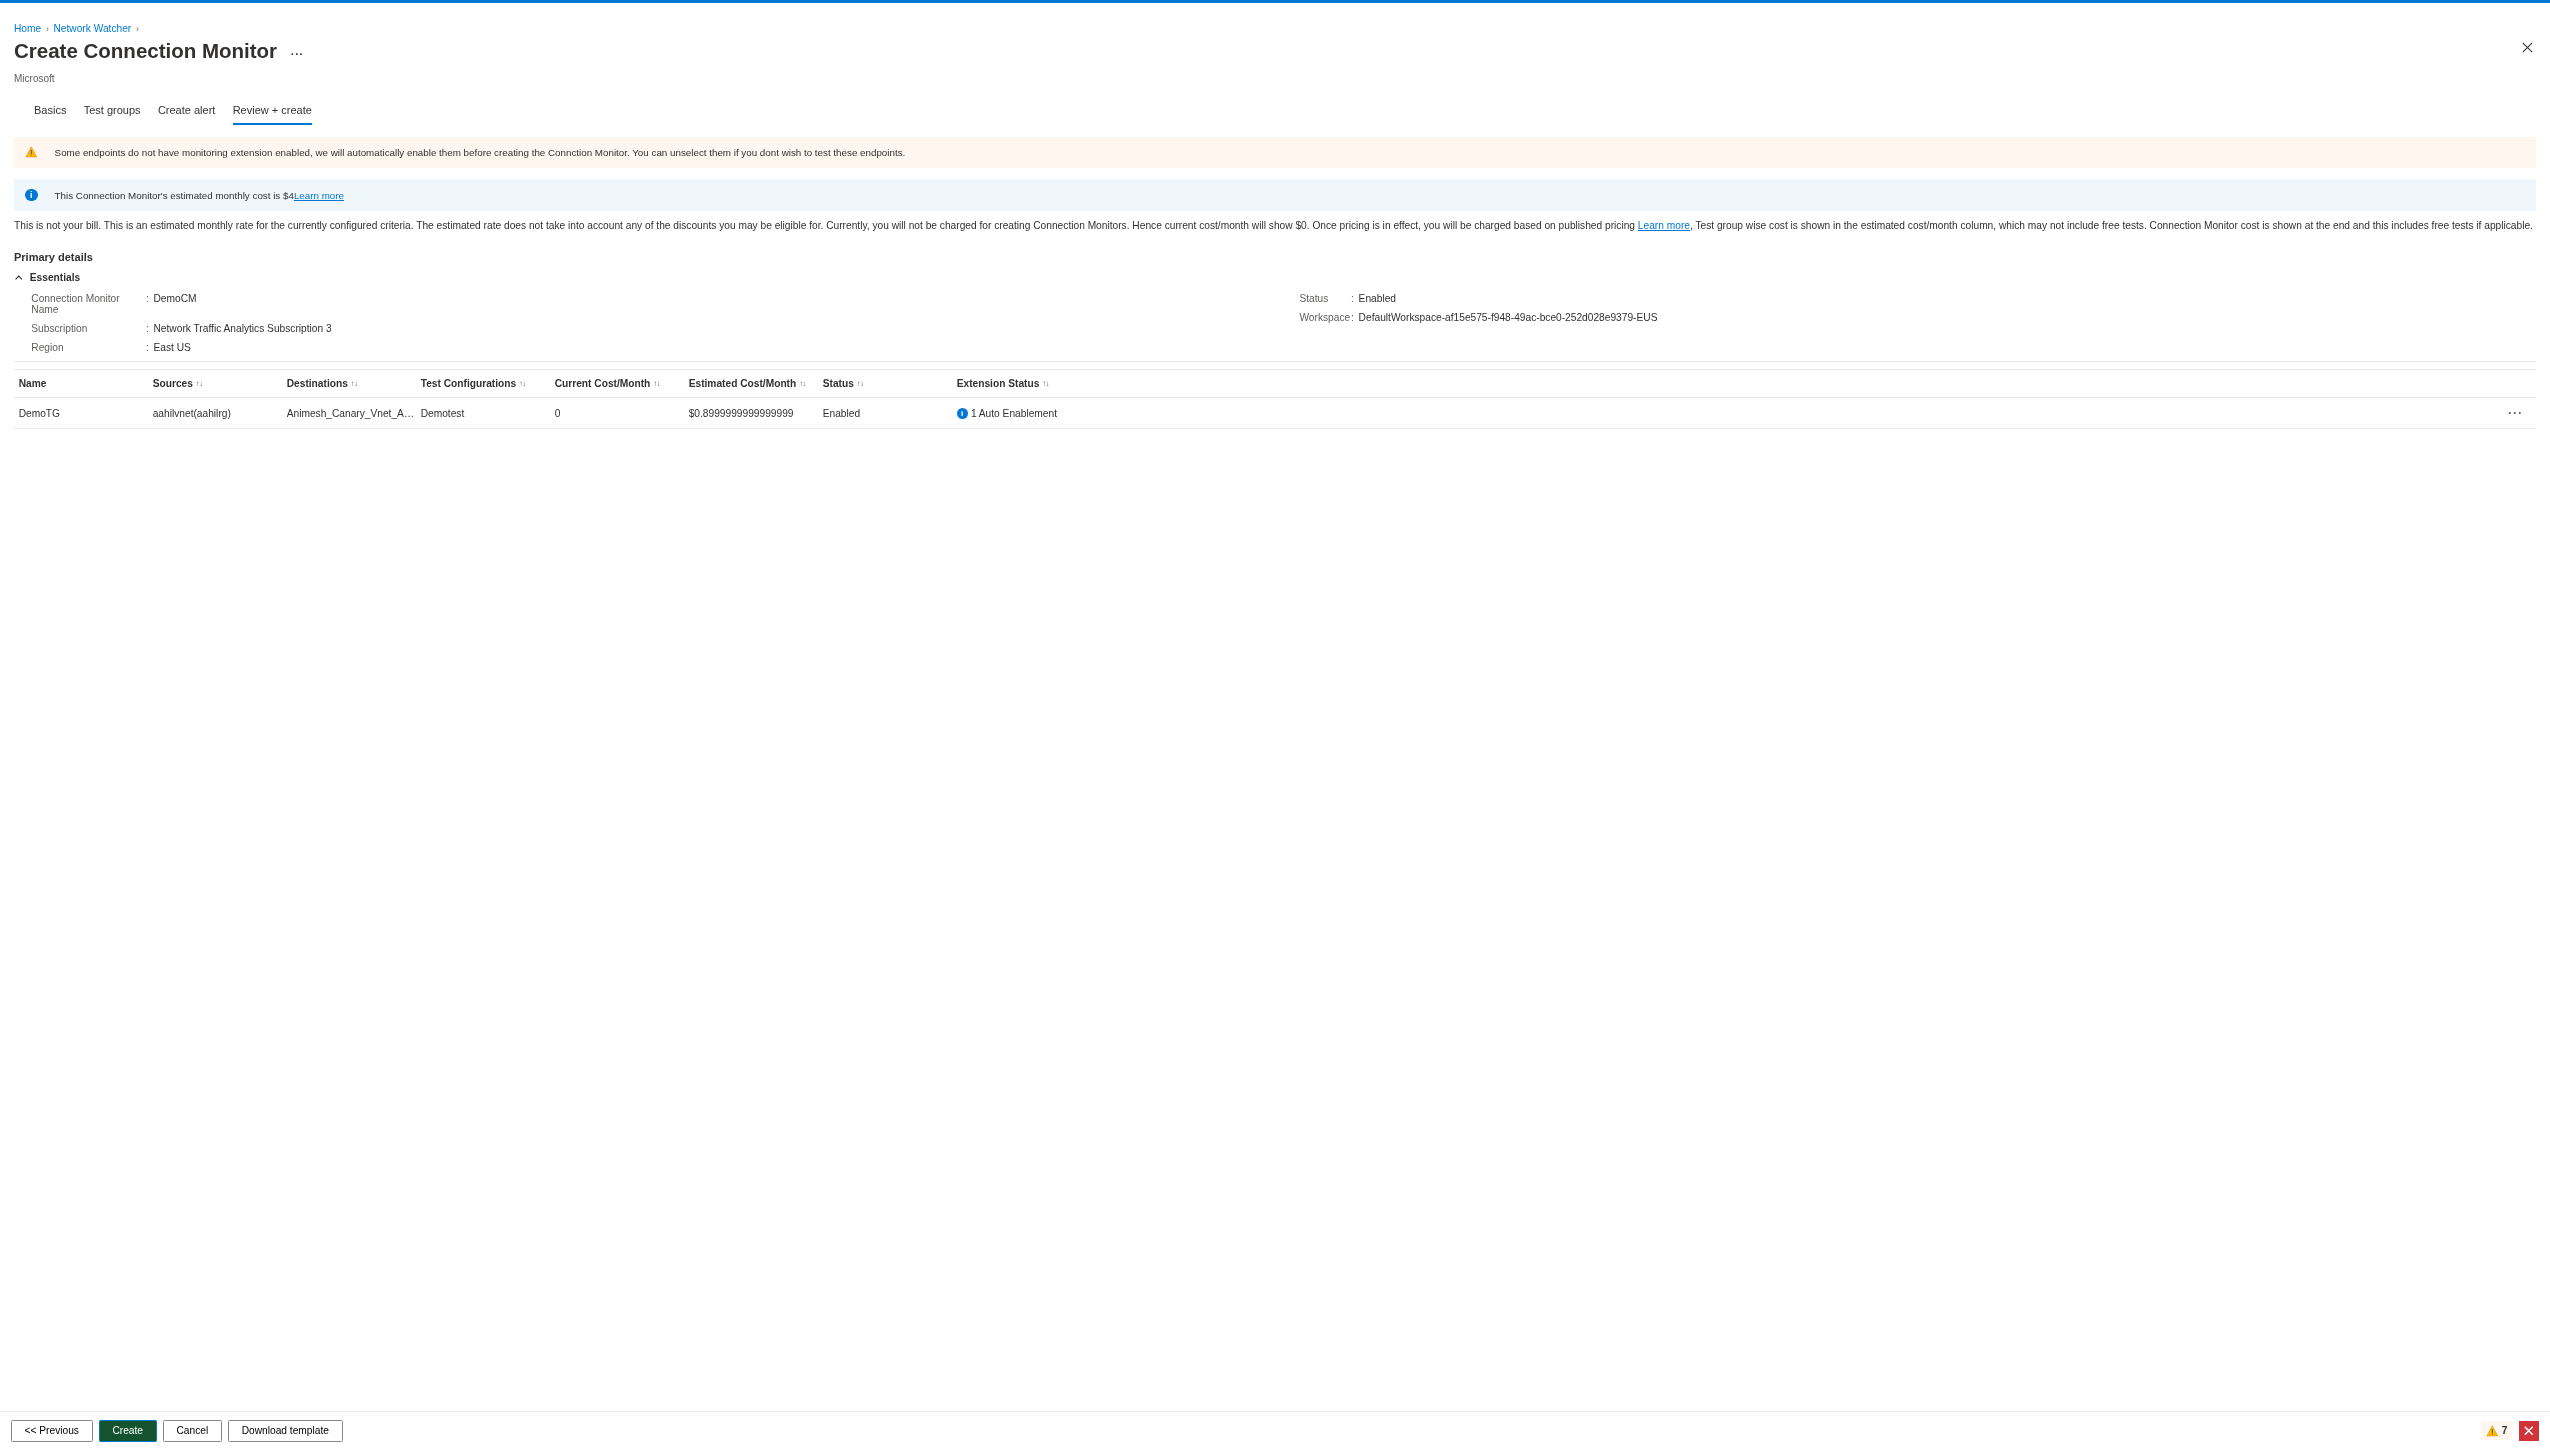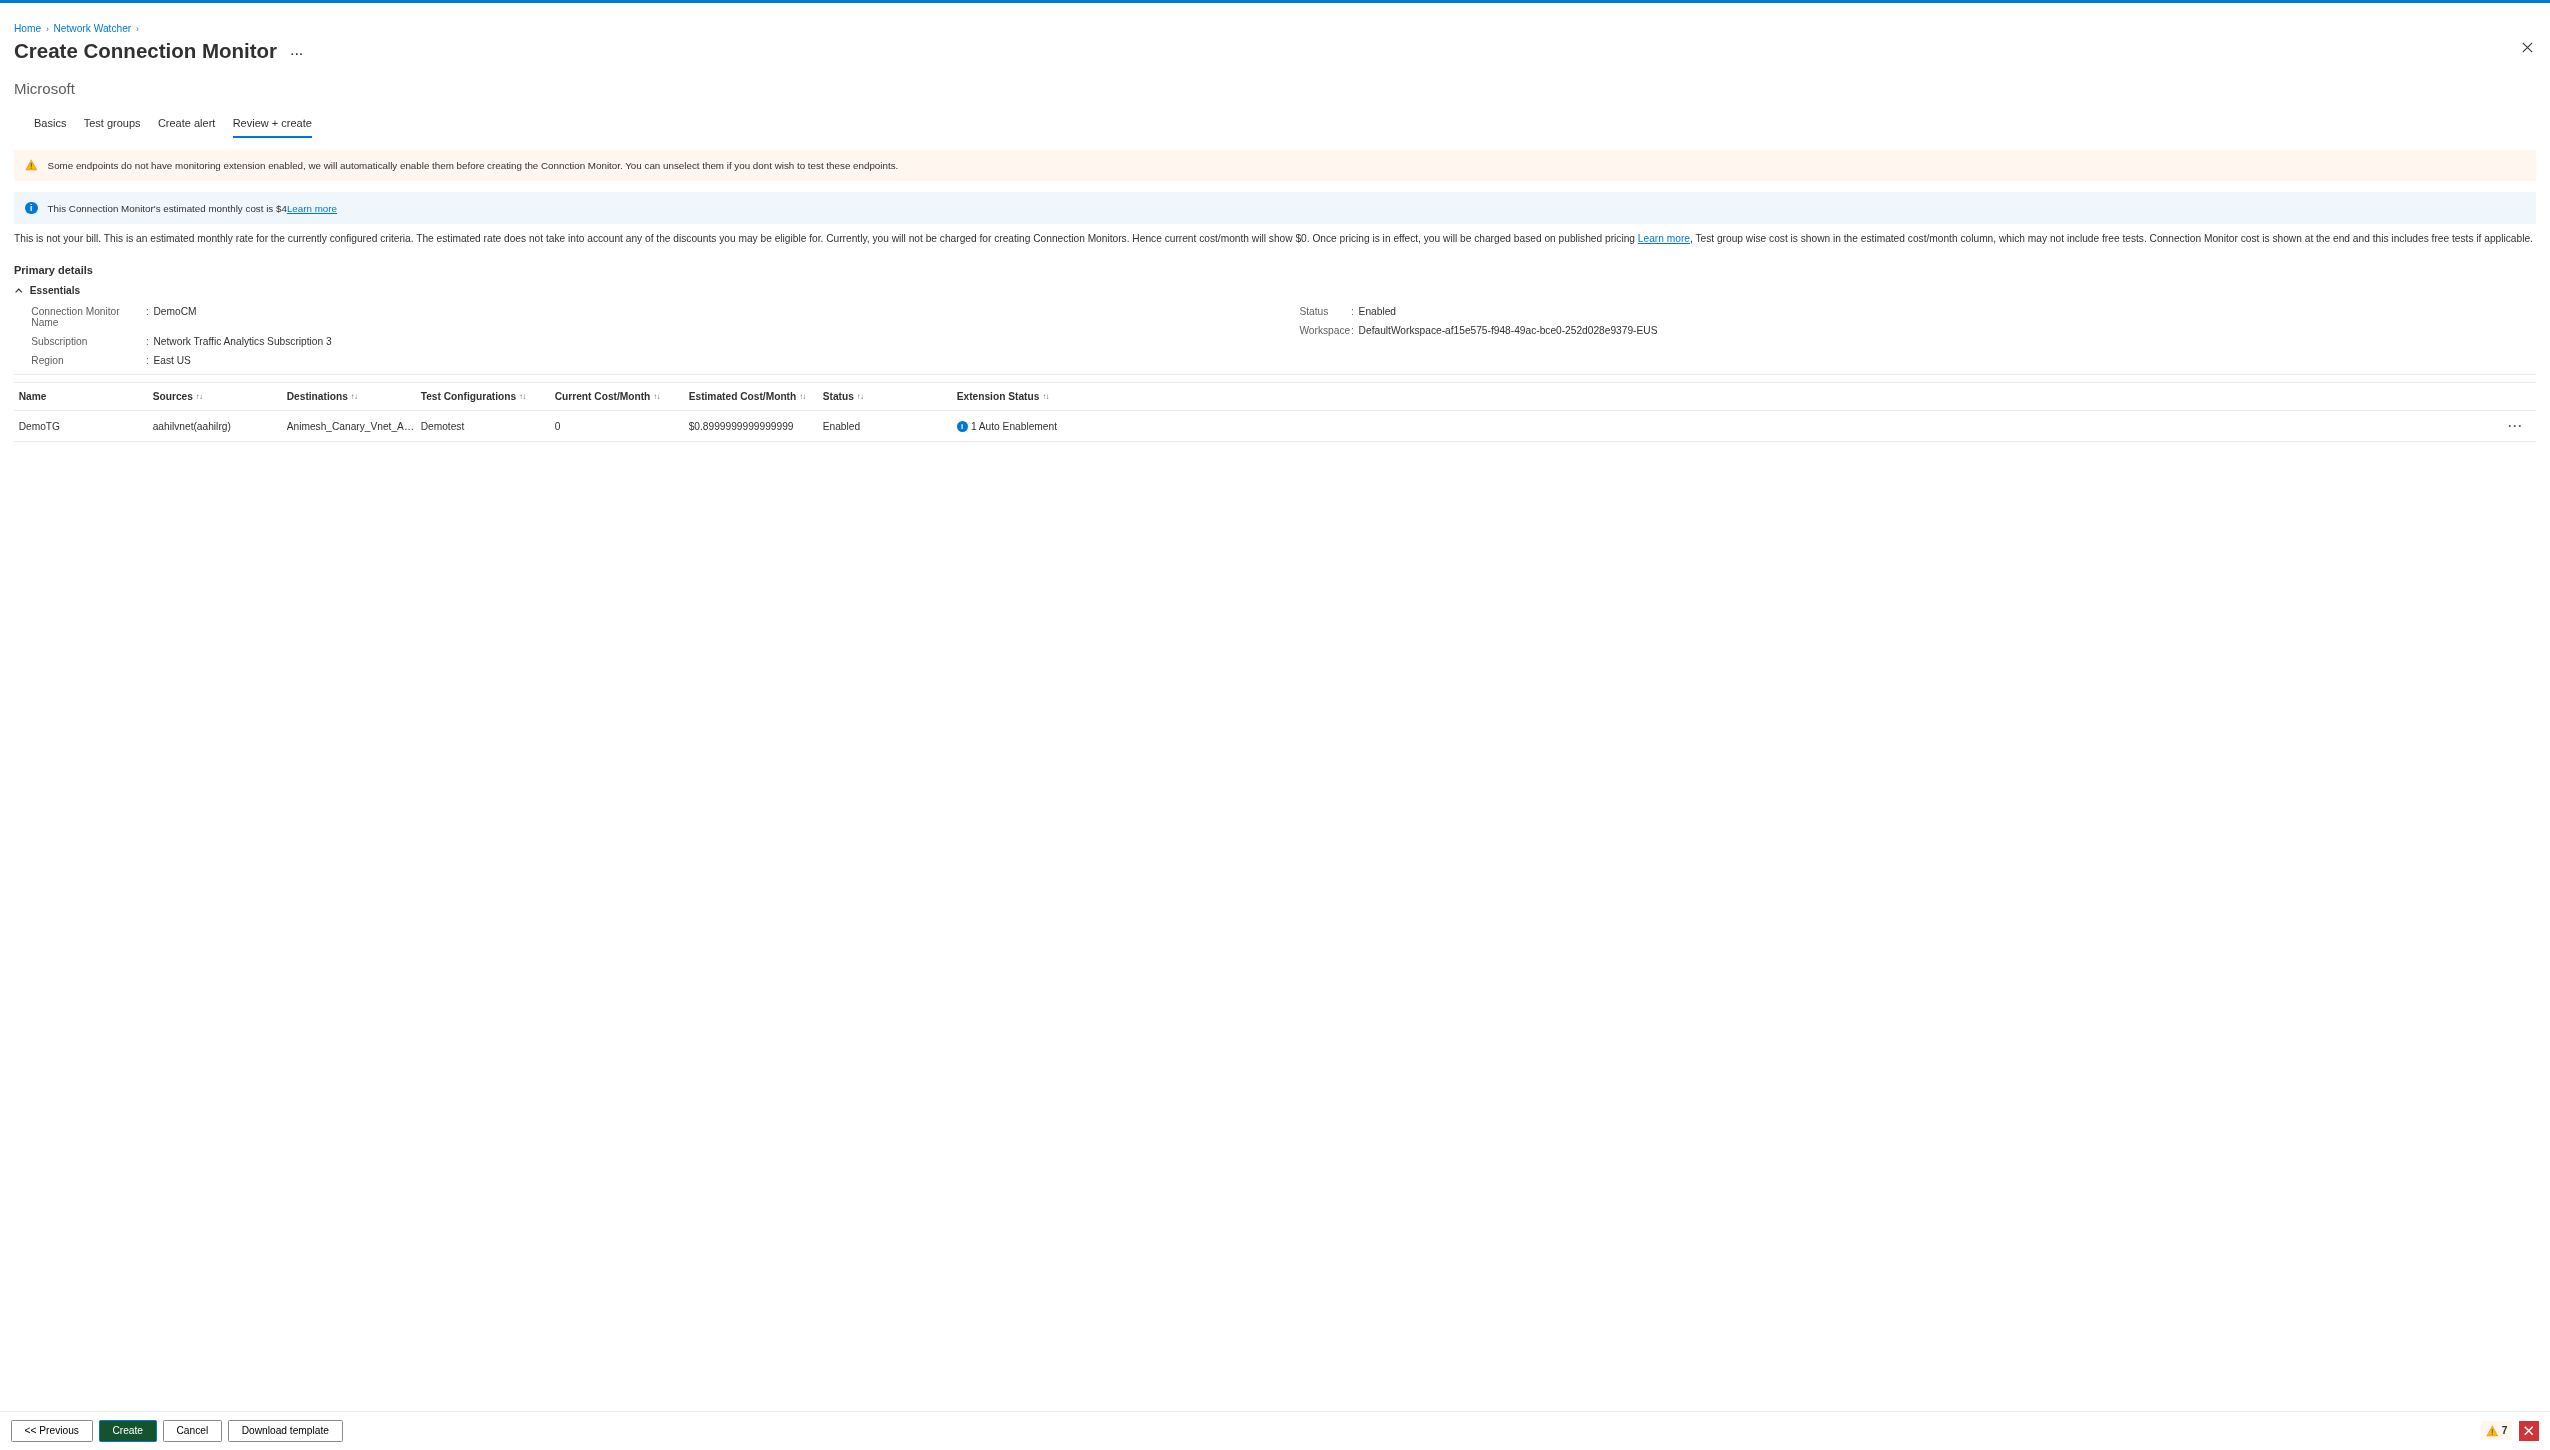--- a/index.html
+++ b/index.html
@@ -6,26 +6,26 @@
 html, body { width: 100%; height: 100%; font-family: "Segoe UI", -apple-system, sans-serif; font-size: 10.2px; color: #323130; background: #fff; }
 body { display: flex; flex-direction: column; }
 .topbar { height: 3.2px; background: #0078d4; }
 .content { flex: 1; padding: 20px 14px 0 14px; display: flex; flex-direction: column; overflow: hidden; }
 .breadcrumb { display: flex; align-items: center; gap: 4.7px; font-size: 10.2px; margin-bottom: 3.2px; }
 .breadcrumb a { color: #0078d4; text-decoration: none; }
 .breadcrumb .chev { color: #605e5c; font-size: 8.7px; }
 .header-row { display: flex; align-items: flex-start; justify-content: space-between; margin-top: 1.6px; }
 .title-block h1 { font-size: 20.5px; font-weight: 600; display: inline-block; }
 .title-more { font-size: 11px; margin-left: 7.9px; color: #323130; font-weight: 600; letter-spacing: 0.8px; }
-.subtitle { font-size: 15px; color: #605e5c; margin-top: 17px; }
+.subtitle { font-size: 10px; color: #605e5c; margin-top: 10px; }
 .close-x { font-size: 12.6px; color: #323130; cursor: pointer; padding: 3.2px; line-height: 1; }
 .tabs { display: flex; gap: 17.3px; border-bottom: 0.8px solid transparent; margin-top: 15.8px; margin-left: 20px; }
 .tab { padding: 4.7px 0 6.3px 0; font-size: 11px; color: #323130; cursor: pointer; border-bottom: 2.4px solid transparent; }
 .tab.active { border-bottom-color: #0078d4; font-weight: 400; }
-.alert { margin-top: 11px; padding: 9.5px 11px; font-size: 9.8px; display: flex; align-items: center; gap: 10px; }
+.alert { margin-top: 11px; padding: 9.5px 11px; font-size: 9.8px; display: flex; align-items: center; gap: 17px; }
 .alert.warn { background: #fef6ef; color: #323130; }
 .alert.info { background: #eff6fc; color: #323130; }
 .icon-circle { width: 12.6px; height: 12.6px; border-radius: 50%; display: inline-flex; align-items: center; justify-content: center; font-weight: bold; font-size: 8.7px; color: #fff; flex-shrink: 0; }
 .icon-warn-tri { display: inline-flex; color: #d27a00; flex-shrink: 0; }
 .icon-info { background: #0078d4; }
 .link { color: #0078d4; text-decoration: underline; cursor: pointer; }
 .paragraph { font-size: 10.2px; color: #323130; margin-top: 7.9px; line-height: 1.45; }
 .section-title { font-size: 11px; font-weight: 600; margin-top: 17.3px; }
 .essentials-toggle { display: flex; align-items: center; gap: 6.3px; font-weight: 600; margin-top: 9.5px; font-size: 10.2px; cursor: pointer; }
 .essentials-grid { display: grid; grid-template-columns: 1fr 1fr; gap: 6.3px 31.5px; margin-top: 9.5px; padding-left: 17.3px; padding-bottom: 7.9px; border-bottom: 0.8px solid #edebe9; }

